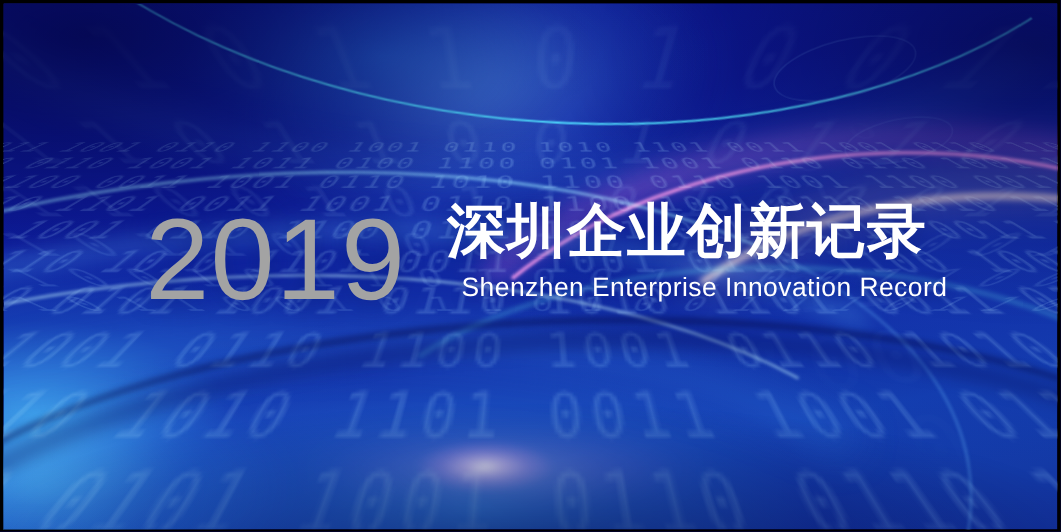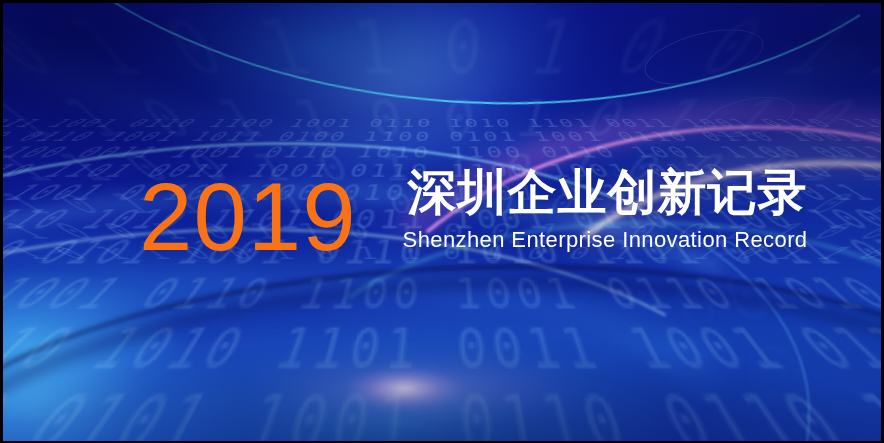--- a/index.html
+++ b/index.html
@@ -313,43 +313,41 @@
     left: 118px;
     top: 160px;
     display: flex;
     align-items: flex-start;
     z-index: 40;
   }
   .year {
     font-family: "Liberation Sans", "DejaVu Sans", sans-serif;
     font-size: 96px;
     font-weight: 400;
-    color: #f97316;
+    color: #a3a3a3;
     line-height: 1;
     letter-spacing: 1px;
     margin-top: 6px;
     text-shadow: 0 2px 18px rgba(10,30,120,0.55);
-    margin-left: 18px;
   }
   .title-right {
     margin-left: 34px;
     display: flex;
     flex-direction: column;
     padding-top: 4px;
   }
   .title-cn {
     font-family: "DejaVu Sans", "Liberation Sans", sans-serif;
     font-size: 49px;
     font-weight: 700;
     color: #ffffff;
     line-height: 1.06;
     letter-spacing: 1px;
     white-space: nowrap;
     text-shadow: 0 2px 16px rgba(10,30,120,0.5);
-    text-align: right;
   }
   .title-en {
     font-family: "Liberation Sans", "DejaVu Sans", sans-serif;
     font-size: 22px;
     font-weight: 400;
     color: #ffffff;
     letter-spacing: 0.4px;
     margin-top: 8px;
     white-space: nowrap;
     text-shadow: 0 1px 10px rgba(10,30,120,0.6);

